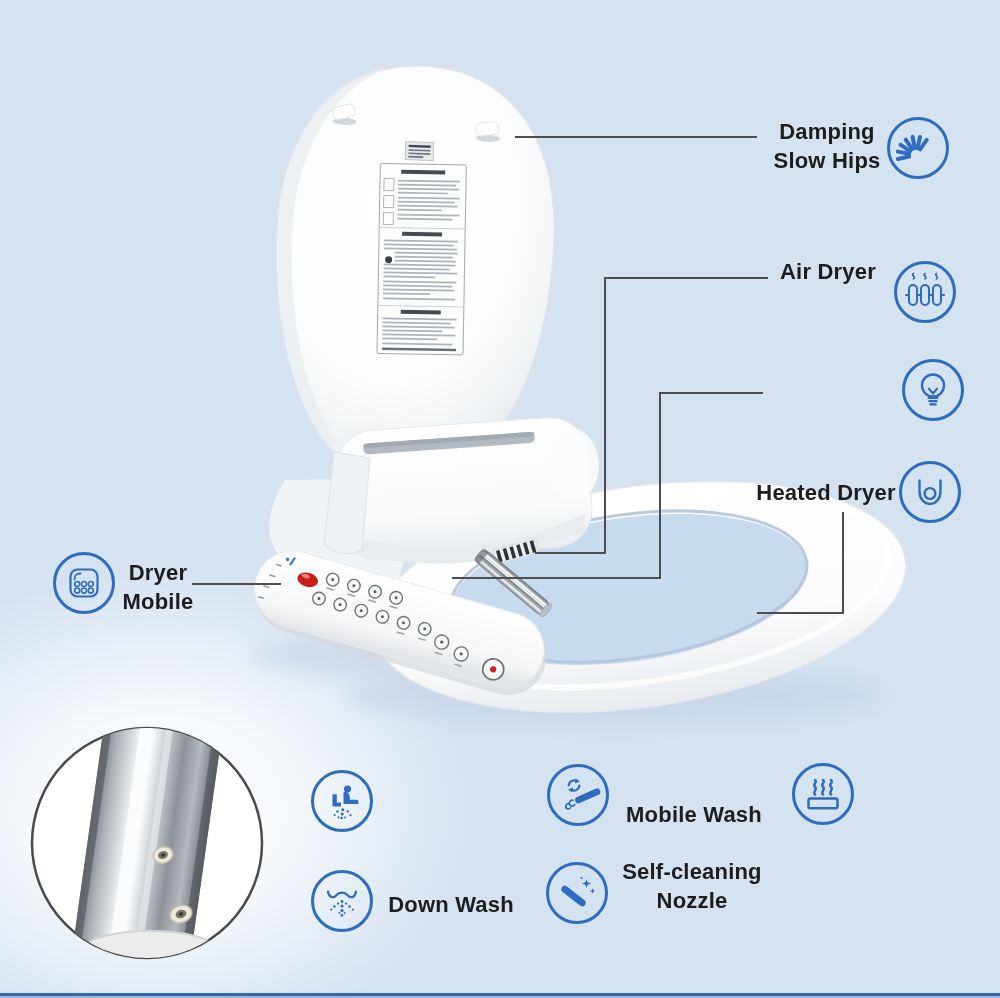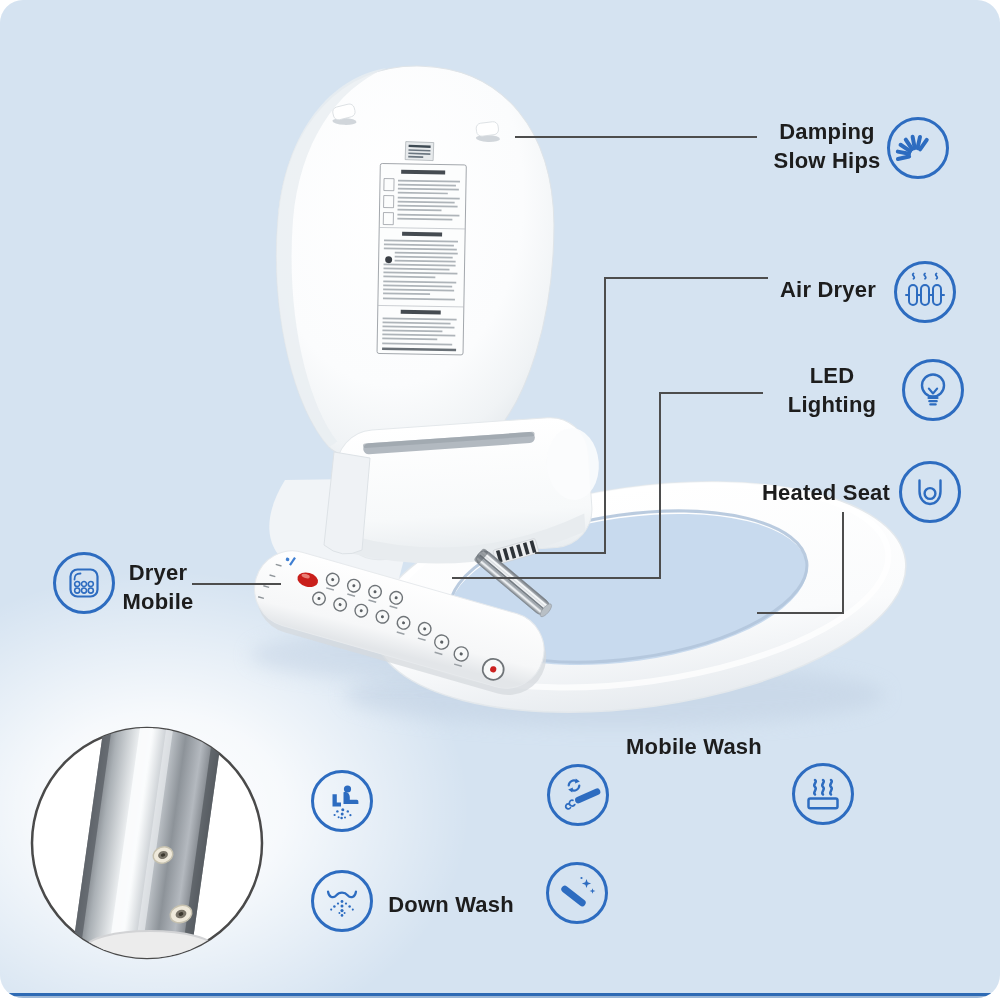--- a/index.html
+++ b/index.html
@@ -1,17 +1,17 @@
 <!DOCTYPE html>
 <html><head>
 <meta charset="utf-8">
 <style>
   html,body{margin:0;padding:0;}
   #stage{position:relative;width:1000px;height:998px;background:#d5e3f1;overflow:hidden;
-         font-family:"Liberation Sans",sans-serif;border-radius:23px;}
+         font-family:"Liberation Sans",sans-serif;}
   .glow{position:absolute;left:-150px;top:570px;width:620px;height:480px;border-radius:50%;
         background:radial-gradient(closest-side,rgba(255,255,255,.97) 0%,rgba(255,255,255,.8) 40%,rgba(255,255,255,0) 100%);}
   .bottom-border{position:absolute;left:0;right:0;bottom:0;height:5px;
         background:linear-gradient(to bottom,#2e6ab4 0 3px,#9db7d6 3px 5px);}
   .label{position:absolute;transform:translateX(-50%);text-align:center;white-space:nowrap;
          font-size:22px;line-height:29px;font-weight:700;color:#1d1d1d;letter-spacing:.2px;}
   .badge{position:absolute;width:62px;height:62px;box-sizing:border-box;border:3px solid #2d6cc0;
          border-radius:50%;display:flex;align-items:center;justify-content:center;}
   .badge svg{display:block;}
   svg{overflow:visible;}
@@ -278,39 +278,39 @@
       <path d="M 763 393 H 660 V 578 H 452"></path>
       <path d="M 843 512 V 613 H 757"></path>
       <path d="M 192 584 H 281"></path>
     </g>
   </svg>
 
   <div class="label" style="left:827px;top:117px">
     <div>Damping</div>
       <div>Slow Hips</div>
   </div>
-  <div class="label" style="left:828px;top:275px">
+  <div class="label" style="left:828px;top:257px">
     <div>Air Dryer</div>
   </div>
-  <div class="label" style="left:832px;top:361px">
-    <div>LED</div>
-      <div>Lighting</div>
-  </div>
   <div class="label" style="left:826px;top:478px">
-    <div>Heated Seat</div>
+    <div>Heated Dryer</div>
   </div>
   <div class="label" style="left:158px;top:558px">
     <div>Dryer</div>
       <div>Mobile</div>
   </div>
-  <div class="label" style="left:694px;top:732px">
+  <div class="label" style="left:694px;top:800px">
     <div>Mobile Wash</div>
   </div>
   <div class="label" style="left:451px;top:890px">
     <div>Down Wash</div>
+  </div>
+  <div class="label" style="left:692px;top:857px">
+    <div>Self-cleaning</div>
+      <div>Nozzle</div>
   </div>
 
   <div class="badge" style="left:887px;top:117px">
     <svg width="46" height="46" viewBox="-23 -23 46 46">
       <g fill="#2d6cc0" transform="translate(-2,7)">
         <rect x="5" y="-2" width="15.5" height="4" rx="2" transform="rotate(-192.5)"></rect>
         <rect x="5" y="-2" width="15.5" height="4" rx="2" transform="rotate(-169.5)"></rect>
         <rect x="5" y="-2" width="15.5" height="4" rx="2" transform="rotate(-146.5)"></rect>
         <rect x="5" y="-2" width="15.5" height="4" rx="2" transform="rotate(-123.5)"></rect>
         <rect x="5" y="-2" width="15.5" height="4" rx="2" transform="rotate(-100.5)"></rect>

